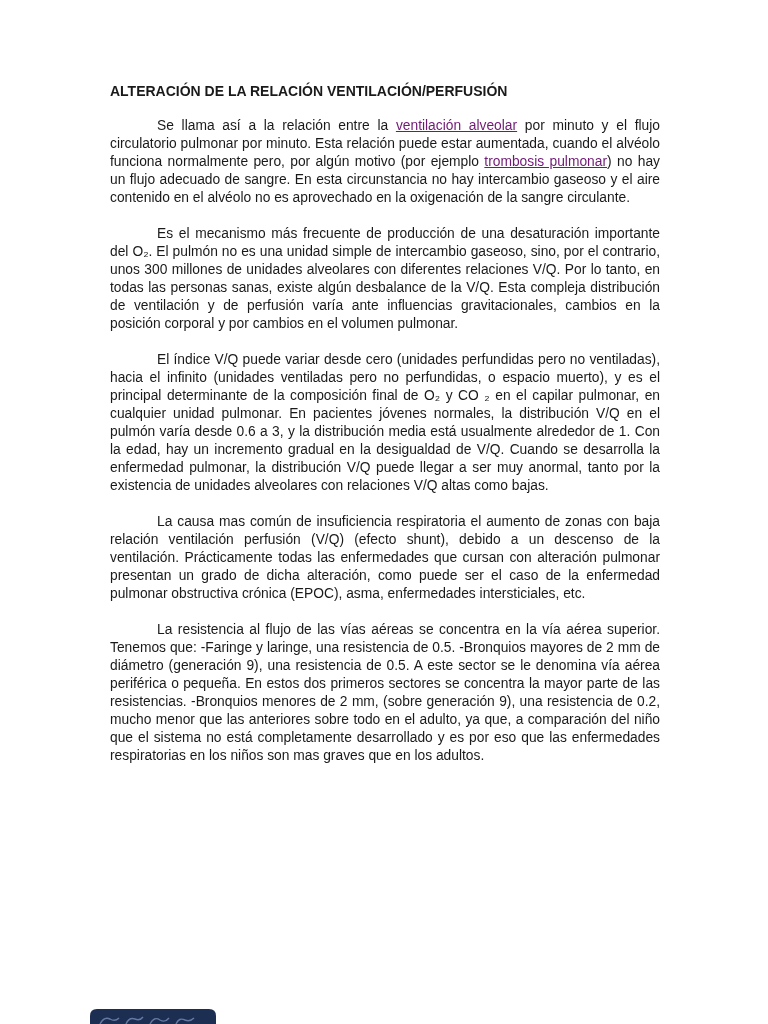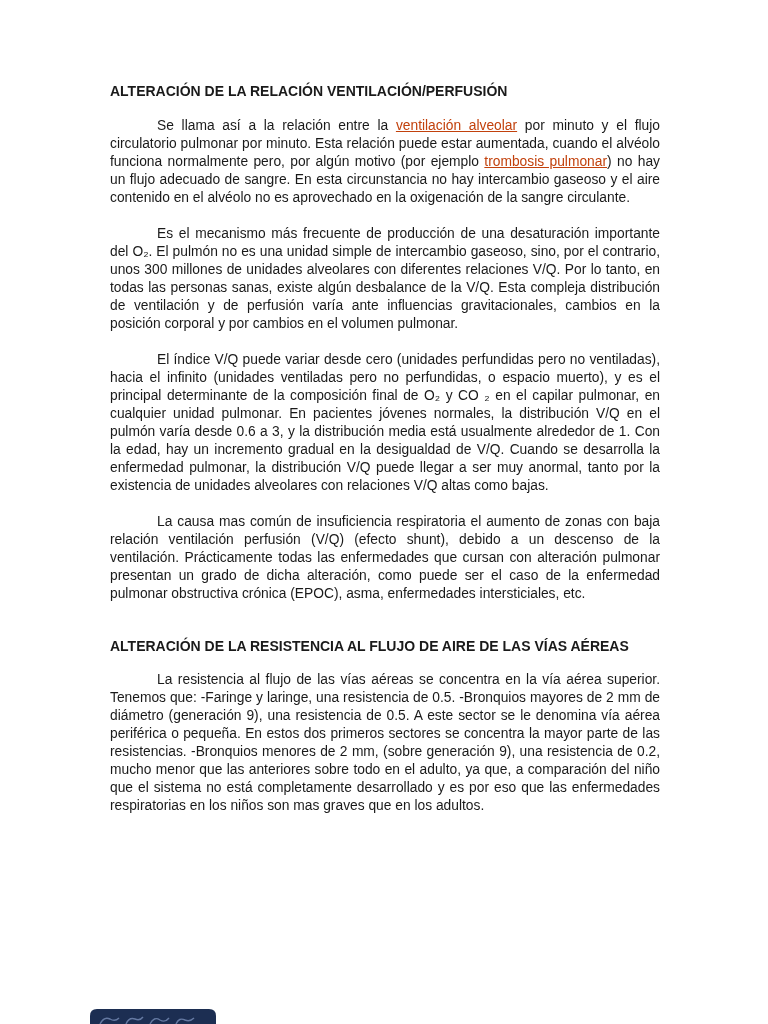--- a/index.html
+++ b/index.html
@@ -33,21 +33,21 @@
   }
   .doc-heading.h2 {
     margin-top: 34px;
     margin-bottom: 16px;
   }
   .doc p {
     margin: 0 0 18px 0;
     text-indent: 47px;
   }
   .doc a {
-    color: #c2410c;
+    color: #701a75;
     text-decoration: underline;
     cursor: pointer;
   }
   .watermark {
     position: absolute;
     left: 90px;
     bottom: 0;
     width: 126px;
     height: 15px;
     cursor: pointer;
@@ -60,21 +60,20 @@
 <div class="doc">
   <h1 class="doc-heading">ALTERACIÓN DE LA RELACIÓN VENTILACIÓN/PERFUSIÓN</h1>
 
   <div>
       <p><span>Se llama así a la relación entre la </span><a href="#">ventilación alveolar</a><span> por minuto y el flujo circulatorio pulmonar por minuto. Esta relación puede estar aumentada, cuando el alvéolo funciona normalmente pero, por algún motivo (por ejemplo </span><a href="#">trombosis pulmonar</a><span>) no hay un flujo adecuado de sangre. En esta circunstancia no hay intercambio gaseoso y el aire contenido en el alvéolo no es aprovechado en la oxigenación de la sangre circulante.</span></p>
       <p><span>Es el mecanismo más frecuente de producción de una desaturación importante del O₂. El pulmón no es una unidad simple de intercambio gaseoso, sino, por el contrario, unos 300 millones de unidades alveolares con diferentes relaciones V/Q. Por lo tanto, en todas las personas sanas, existe algún desbalance de la V/Q. Esta compleja distribución de ventilación y de perfusión varía ante influencias gravitacionales, cambios en la posición corporal y por cambios en el volumen pulmonar.</span></p>
       <p><span>El índice V/Q puede variar desde cero (unidades perfundidas pero no ventiladas), hacia el infinito (unidades ventiladas pero no perfundidas, o espacio muerto), y es el principal determinante de la composición final de O₂ y CO ₂ en el capilar pulmonar, en cualquier unidad pulmonar. En pacientes jóvenes normales, la distribución V/Q en el pulmón varía desde 0.6 a 3, y la distribución media está usualmente alrededor de 1. Con la edad, hay un incremento gradual en la desigualdad de V/Q. Cuando se desarrolla la enfermedad pulmonar, la distribución V/Q puede llegar a ser muy anormal, tanto por la existencia de unidades alveolares con relaciones V/Q altas como bajas.</span></p>
       <p><span>La causa mas común de insuficiencia respiratoria el aumento de zonas con baja relación ventilación perfusión (V/Q) (efecto shunt), debido a un descenso de la ventilación. Prácticamente todas las enfermedades que cursan con alteración pulmonar presentan un grado de dicha alteración, como puede ser el caso de la enfermedad pulmonar obstructiva crónica (EPOC), asma, enfermedades intersticiales, etc.</span></p>
     </div>
 
-  <h2 class="doc-heading h2">ALTERACIÓN DE LA RESISTENCIA AL FLUJO DE AIRE DE LAS VÍAS AÉREAS</h2>
 
   <div>
       <p><span>La resistencia al flujo de las vías aéreas se concentra en la vía aérea superior. Tenemos que: -Faringe y laringe, una resistencia de 0.5. -Bronquios mayores de 2 mm de diámetro (generación 9), una resistencia de 0.5. A este sector se le denomina vía aérea periférica o pequeña. En estos dos primeros sectores se concentra la mayor parte de las resistencias. -Bronquios menores de 2 mm, (sobre generación 9), una resistencia de 0.2, mucho menor que las anteriores sobre todo en el adulto, ya que, a comparación del niño que el sistema no está completamente desarrollado y es por eso que las enfermedades respiratorias en los niños son mas graves que en los adultos.</span></p>
     </div>
 </div>
 
 <div class="watermark">
   <svg width="126" height="15" viewBox="0 0 126 15" xmlns="http://www.w3.org/2000/svg">
     <path d="M0 7 Q0 0 7 0 H119 Q126 0 126 7 V15 H0 Z" fill="#1c2e52"></path>
     <path d="M10 15 q4 -8 10 -5 q5 3 9 -1 M36 15 q3 -7 9 -5 q5 2 8 -2 M60 15 q4 -8 10 -4 q5 3 9 -2 M86 15 q3 -7 9 -4 q5 2 9 -2" stroke="#7e93bd" stroke-width="1.4" fill="none" opacity="0.75"></path>

